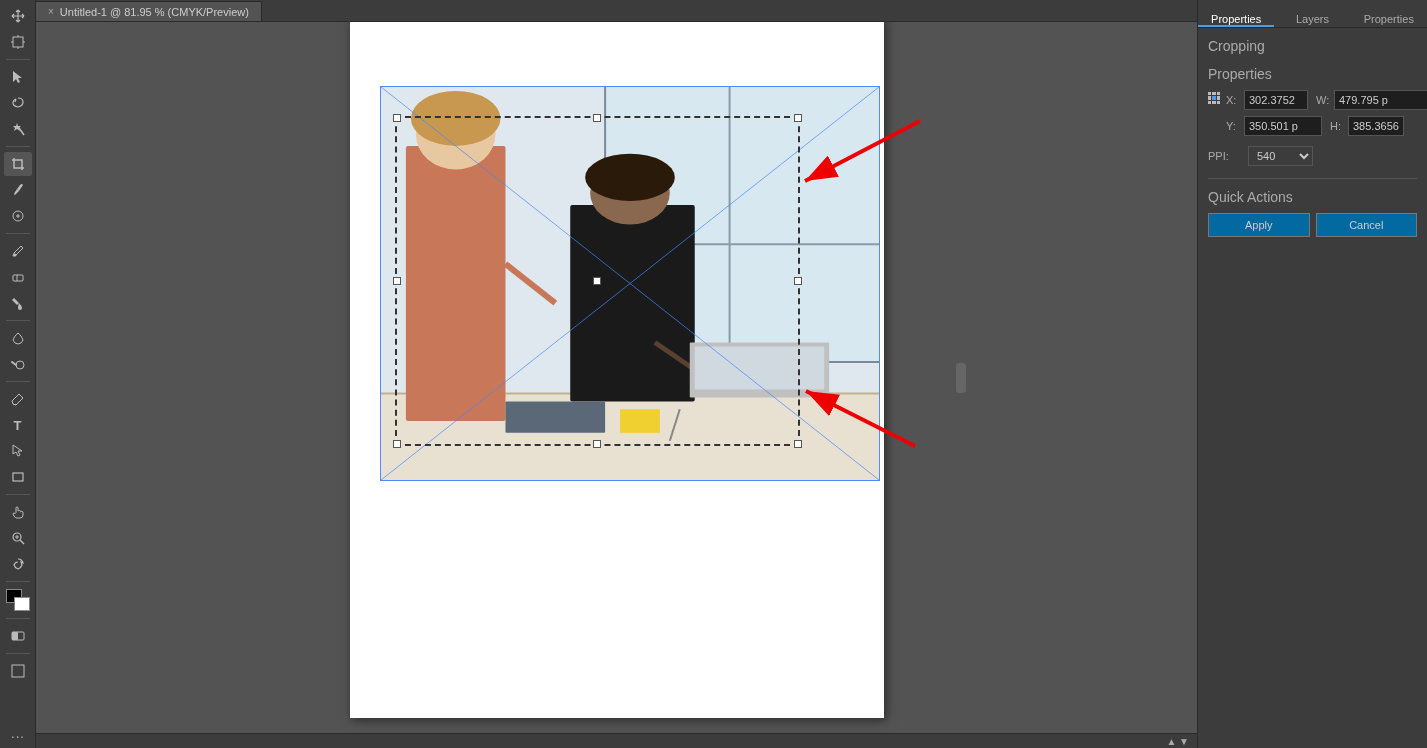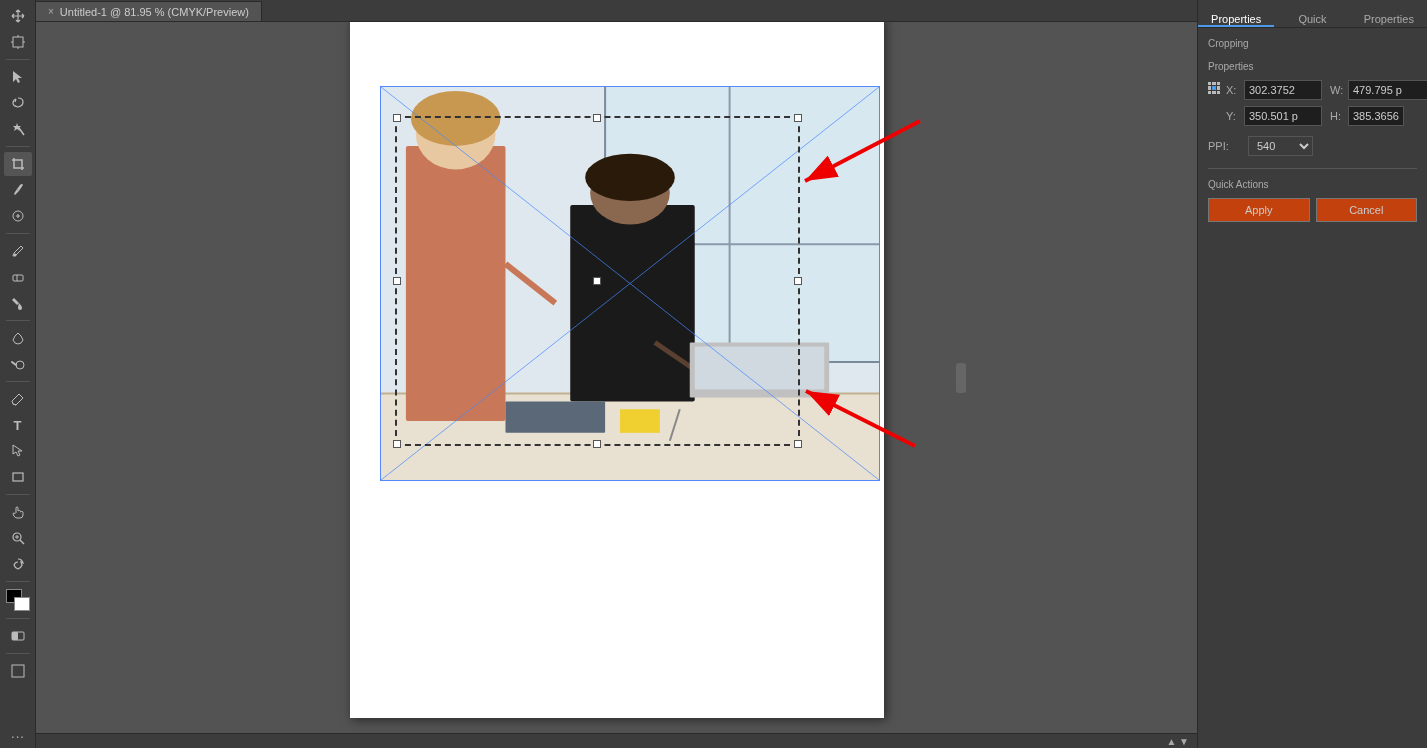--- a/index.html
+++ b/index.html
@@ -196,21 +196,21 @@
     .panel-tab.active {
       color: #fff;
       border-bottom: 2px solid #4d9be8;
     }
     .panel-content {
       padding: 10px;
       flex: 1;
       overflow-y: auto;
     }
     .section-title {
-      font-size: 10px;
+      font-size: 14px;
       color: #aaa;
       margin-bottom: 8px;
       font-weight: normal;
     }
     .transform-section {
       margin-bottom: 12px;
     }
     .transform-row {
       display: flex;
       align-items: center;
@@ -258,21 +258,21 @@
       margin-top: 10px;
     }
     .quick-actions-buttons {
       display: flex;
       gap: 6px;
       margin-top: 6px;
     }
     .qa-button {
       flex: 1;
       height: 24px;
-      background: #c2410c;
+      background: #0369a1;
       border: 1px solid #777;
       color: #ccc;
       font-size: 11px;
       cursor: pointer;
       display: flex;
       align-items: center;
       justify-content: center;
     }
 
     
@@ -558,21 +558,21 @@
   </div>
 </div>
 
 <div class="right-panel">
 
   <div class="panel-tabs">
     <div class="panel-tab active">
       <span>Properties</span>
     </div>
     <div class="panel-tab">
-      <span>Quick</span>
+      <span>Layers</span>
     </div>
     <div class="panel-tab">
       <span>Properties</span>
     </div>
   </div>
 
   <div class="panel-content">
 
     <div class="transform-section">
       <div class="section-title">Cropping</div>
@@ -591,21 +591,21 @@
               <div class="active-cell"></div>
               <div></div>
             <div></div>
               <div></div>
               <div></div>
           </div>
         </div>
         <div>
           <div class="transform-row">
             <span class="transform-label">X:</span>
-            <input class="transform-input" value="302.3752" style="width: 78px;">
+            <input class="transform-input" value="302.3752" style="width: 64px;">
             <span class="transform-label" style="margin-left:4px;">W:</span>
             <input class="transform-input" value="479.795 p" style="width: 98px;">
           </div>
           <div class="transform-row">
             <span class="transform-label">Y:</span>
             <input class="transform-input" value="350.501 p" style="width: 78px;">
             <span class="transform-label" style="margin-left:4px;">H:</span>
             <input class="transform-input" value="385.3656" style="width: 56px;">
           </div>
         </div>

